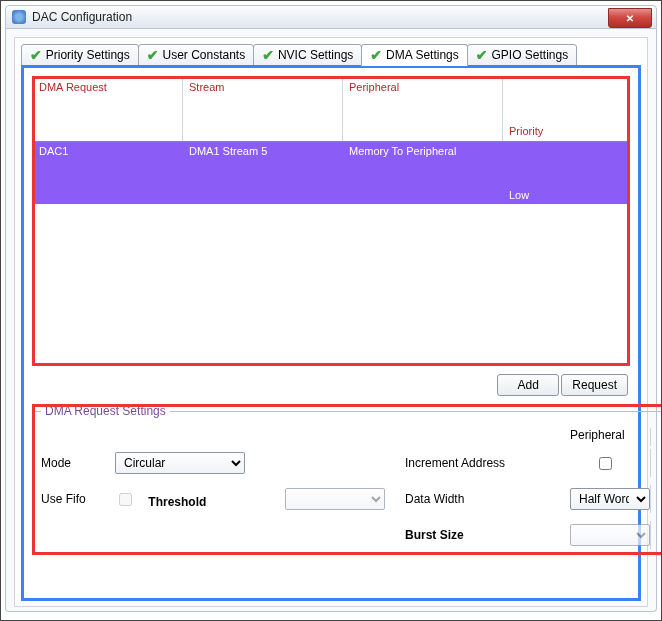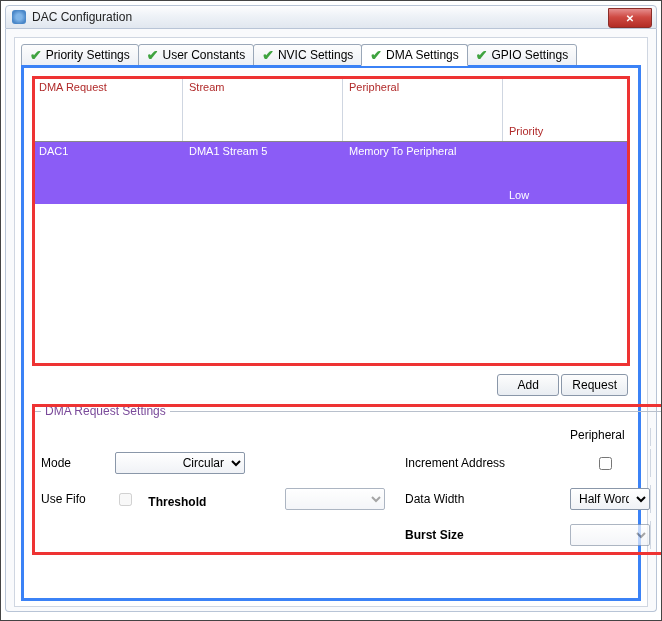--- a/index.html
+++ b/index.html
@@ -160,21 +160,20 @@
     margin-bottom: 10px;
   }
   .hdr-row .lbl { text-align: left; }
   select.win {
     font-family: inherit; font-size: 12px;
     padding: 2px 4px;
     border: 1px solid #8a97a9;
     border-radius: 2px;
     background: linear-gradient(to bottom, #fff, #f0f2f6);
     min-width: 80px;
-    text-align: right;
   }
   input[type=checkbox].win {
     width: 13px; height: 13px;
   }
   .disabled { color: #000000; font-weight: bold; }
   .center { text-align: center; }
   .footer {
     position: absolute; bottom: 6px; right: 10px;
     display: flex; gap: 8px;
   }

